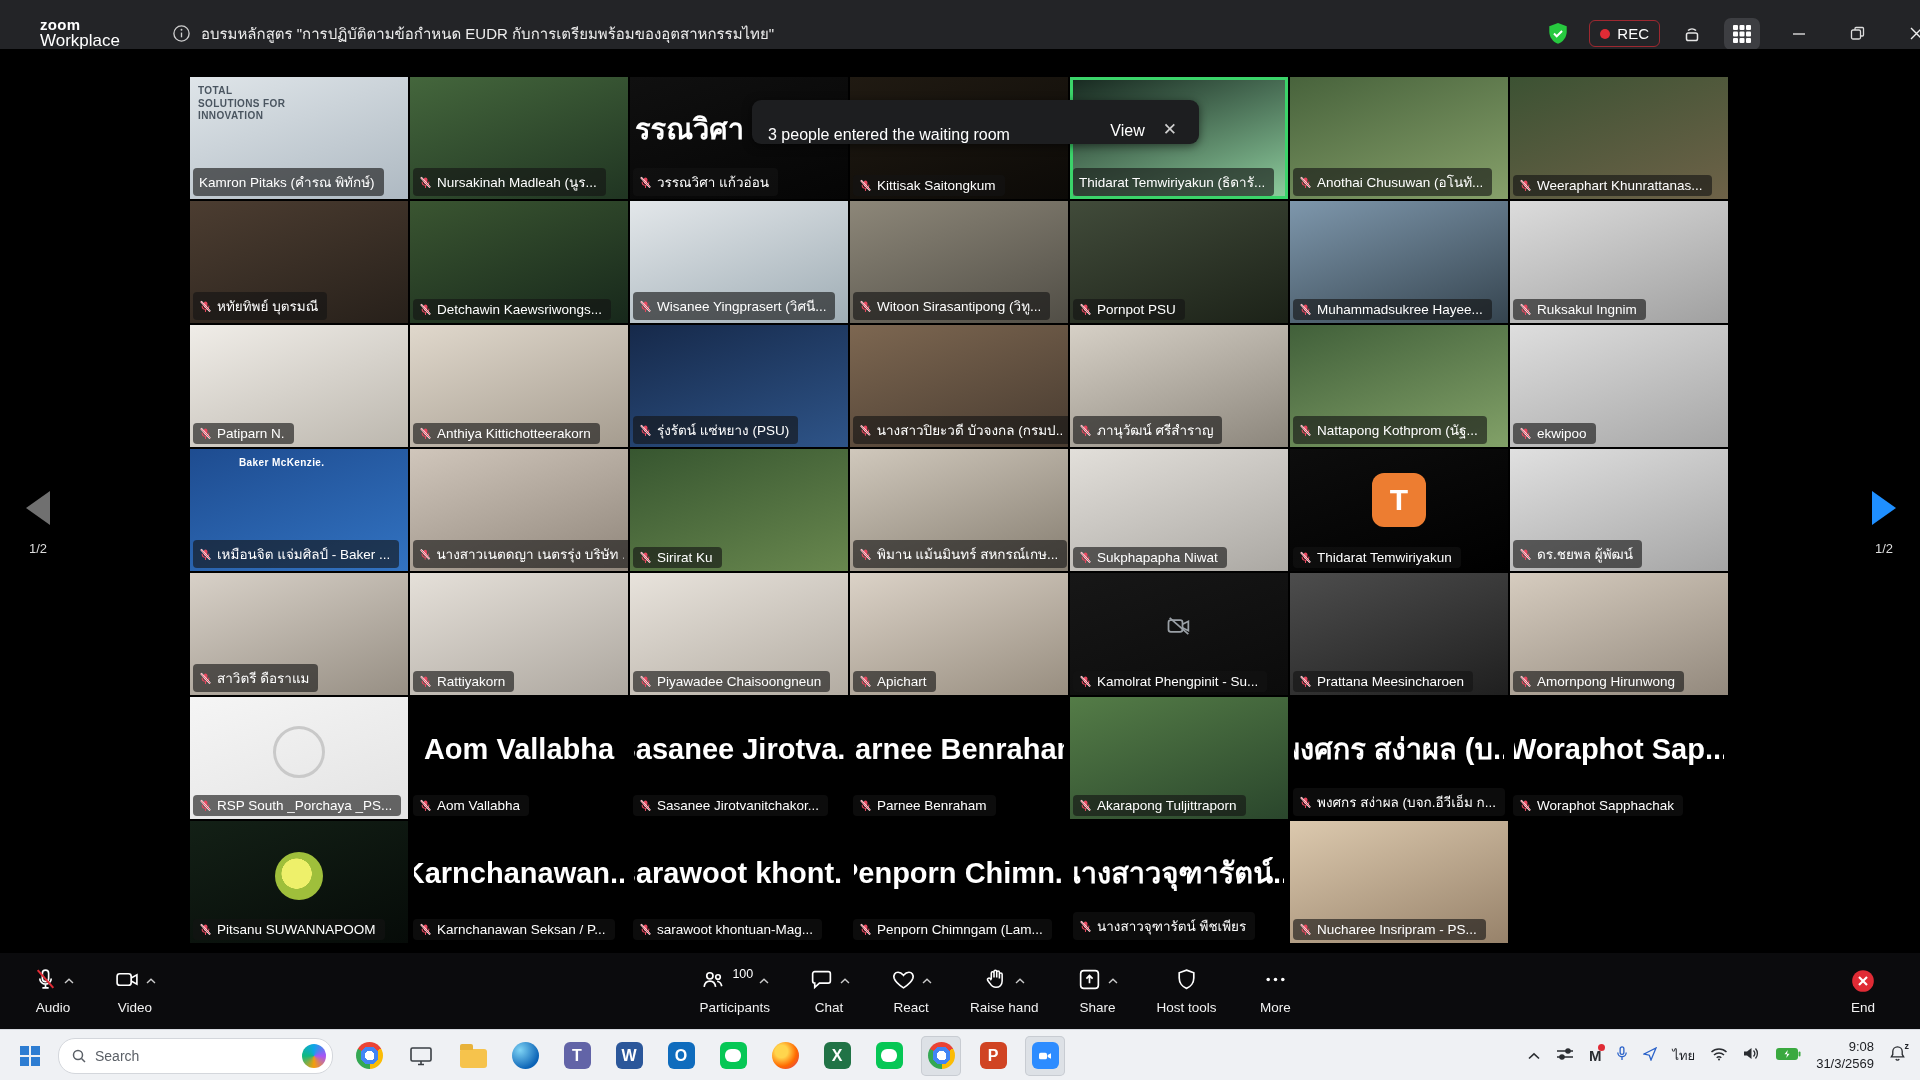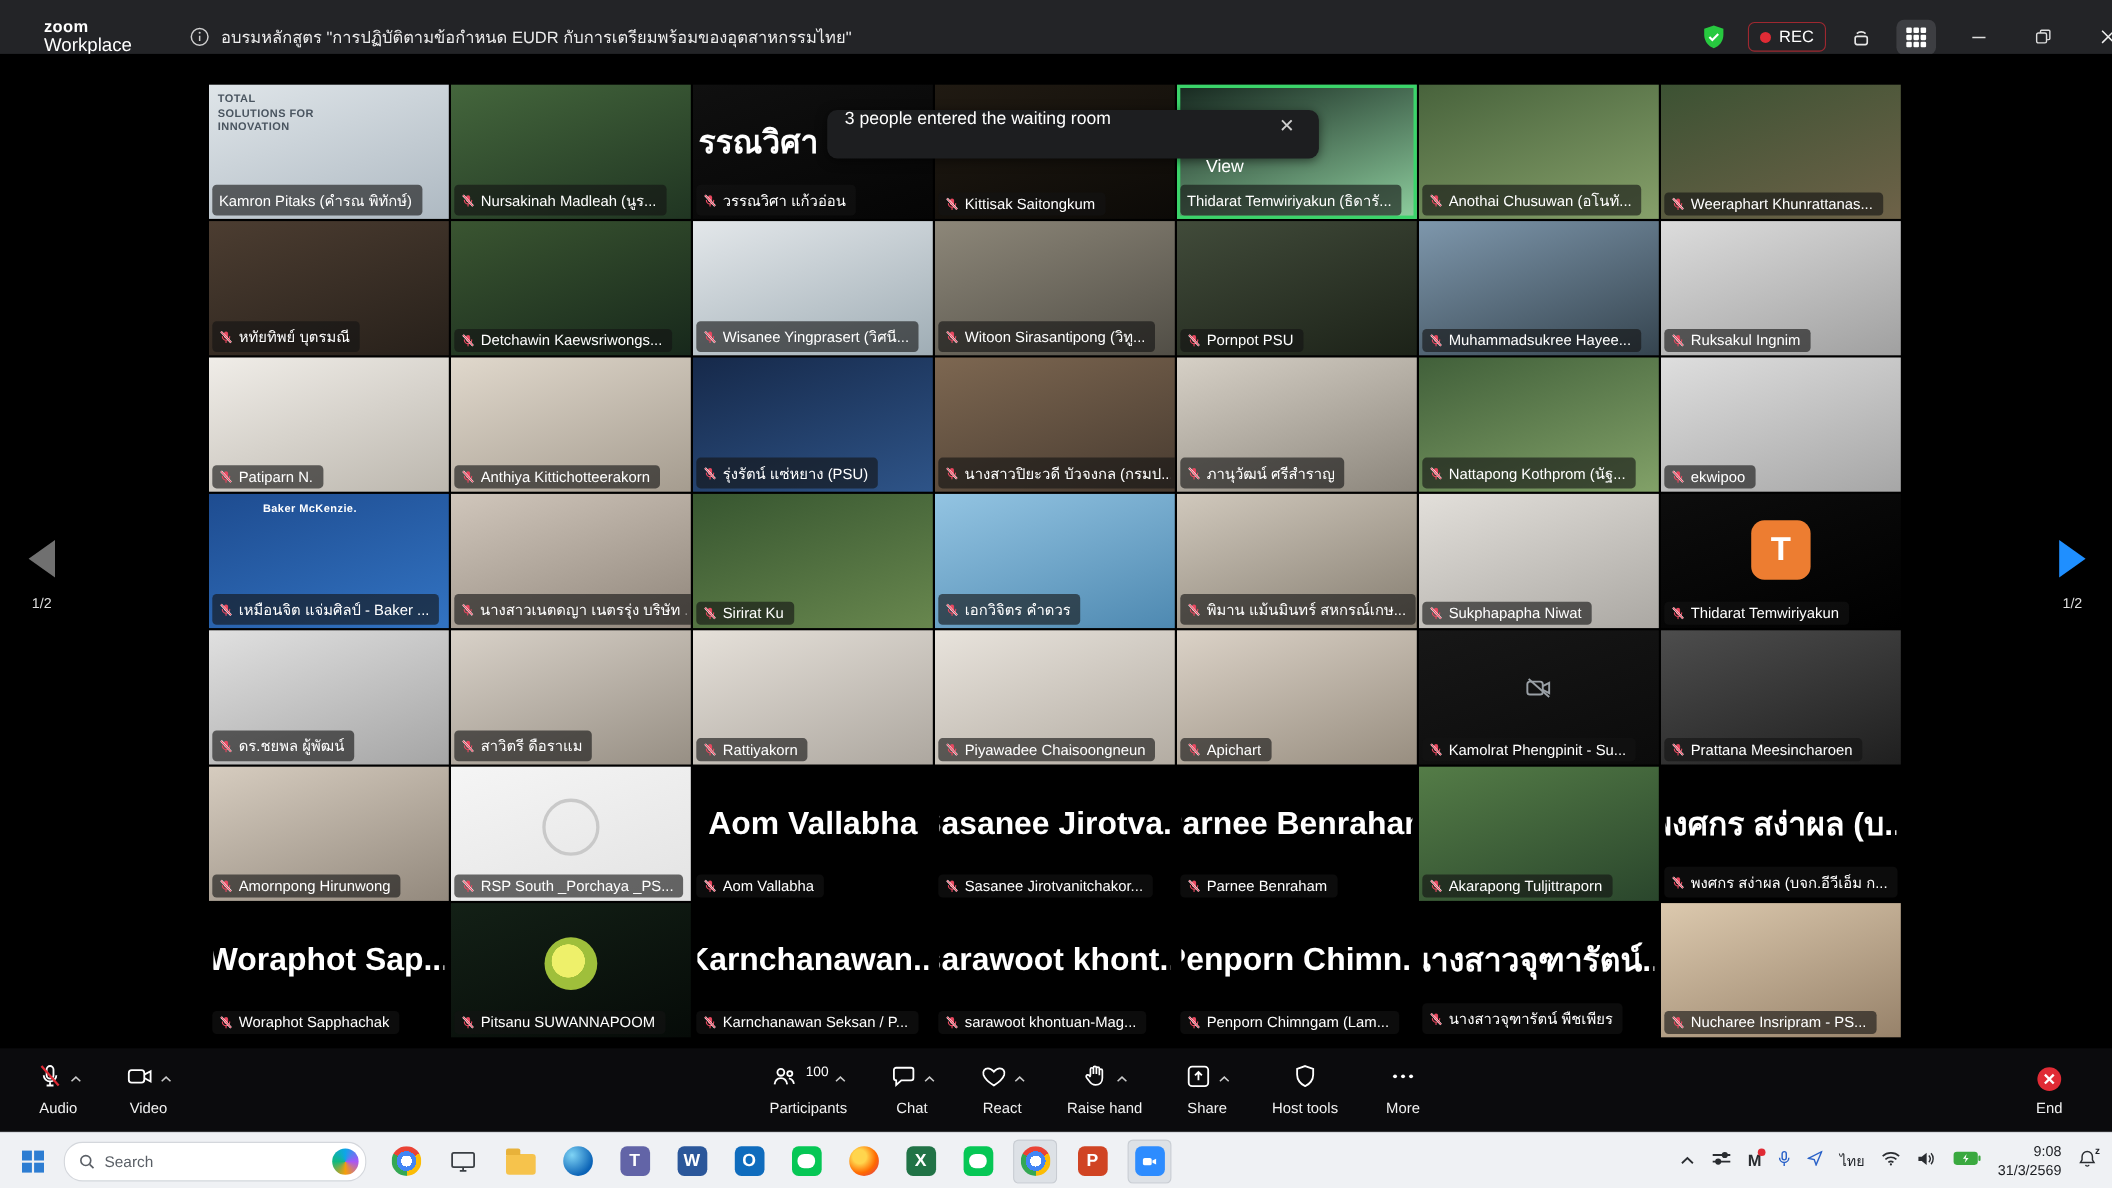--- a/index.html
+++ b/index.html
@@ -33,21 +33,21 @@
             max-width:90px;letter-spacing:.4px;}
   .avatar{position:absolute;left:50%;top:42%;transform:translate(-50%,-50%);width:54px;height:54px;
           border-radius:12px;display:flex;align-items:center;justify-content:center;
           color:#fff;font-size:30px;font-weight:700;}
   .centerwrap{position:absolute;left:50%;top:45%;transform:translate(-50%,-50%);}
   .ring{width:46px;height:46px;border-radius:50%;border:3px solid #c9c9c9;}
   .flower{width:48px;height:48px;border-radius:50%;
           background:radial-gradient(circle at 45% 45%,#eef06a 0 40%,#9fbf3b 41% 100%);}
   
   .popup{position:absolute;left:752px;top:51px;width:415px;height:44px;background:#1d1e20;
-         border-radius:9px;display:flex;align-items:flex-start;padding:0 16px;gap:18px;z-index:60;
+         border-radius:9px;display:flex;align-items:flex-end;padding:0 16px;gap:4px;z-index:60;
          box-shadow:0 2px 10px rgba(0,0,0,.55);color:#fff;}
   .popup .msg{font-size:16px;flex:1;white-space:nowrap;}
   .popup .view{font-size:16px;cursor:pointer;padding:4px 8px;margin-top:39px;}
   .popup .x{font-size:17px;color:#cfcfcf;padding:4px 6px;cursor:pointer;}
   
   .nav{position:absolute;top:442px;width:44px;text-align:center;}
   .nav .pg{color:#ddd;font-size:13px;margin-top:16px;}
   .tri-l{width:0;height:0;border-top:17px solid transparent;border-bottom:17px solid transparent;
          border-right:24px solid #707070;margin:0 auto;}
   .tri-r{width:0;height:0;border-top:17px solid transparent;border-bottom:17px solid transparent;
@@ -417,31 +417,20 @@
           <div class="label">
             <svg width="13" height="13" viewBox="0 0 16 16">
               <path d="M8 1.8a2.3 2.3 0 0 1 2.3 2.3v3.2a2.3 2.3 0 0 1-4.6 0V4.1A2.3 2.3 0 0 1 8 1.8z" fill="#e8475f"></path>
               <path d="M3.9 7.4a4.1 4.1 0 0 0 8.2 0M8 11.5V14" stroke="#e8475f" stroke-width="1.3" fill="none" stroke-linecap="round"></path>
               <path d="M2.4 1.8l11.2 12.1" stroke="#fff" stroke-width="2.4"></path>
               <path d="M2.4 1.8l11.2 12.1" stroke="#e8475f" stroke-width="1.2"></path>
             </svg>
             <span>Sirirat Ku</span>
           </div>
         </div>
-        <div class="tile" style="background: linear-gradient(160deg, rgb(147, 196, 226), rgb(78, 137, 177));">
-          <div class="label">
-            <svg width="13" height="13" viewBox="0 0 16 16">
-              <path d="M8 1.8a2.3 2.3 0 0 1 2.3 2.3v3.2a2.3 2.3 0 0 1-4.6 0V4.1A2.3 2.3 0 0 1 8 1.8z" fill="#e8475f"></path>
-              <path d="M3.9 7.4a4.1 4.1 0 0 0 8.2 0M8 11.5V14" stroke="#e8475f" stroke-width="1.3" fill="none" stroke-linecap="round"></path>
-              <path d="M2.4 1.8l11.2 12.1" stroke="#fff" stroke-width="2.4"></path>
-              <path d="M2.4 1.8l11.2 12.1" stroke="#e8475f" stroke-width="1.2"></path>
-            </svg>
-            <span>เอกวิจิตร คำดวร</span>
-          </div>
-        </div>
         <div class="tile" style="background: linear-gradient(160deg, rgb(208, 200, 188), rgb(134, 126, 113));">
           <div class="label">
             <svg width="13" height="13" viewBox="0 0 16 16">
               <path d="M8 1.8a2.3 2.3 0 0 1 2.3 2.3v3.2a2.3 2.3 0 0 1-4.6 0V4.1A2.3 2.3 0 0 1 8 1.8z" fill="#e8475f"></path>
               <path d="M3.9 7.4a4.1 4.1 0 0 0 8.2 0M8 11.5V14" stroke="#e8475f" stroke-width="1.3" fill="none" stroke-linecap="round"></path>
               <path d="M2.4 1.8l11.2 12.1" stroke="#fff" stroke-width="2.4"></path>
               <path d="M2.4 1.8l11.2 12.1" stroke="#e8475f" stroke-width="1.2"></path>
             </svg>
             <span>พิมาน แม้นมินทร์ สหกรณ์เกษ...</span>
           </div>

